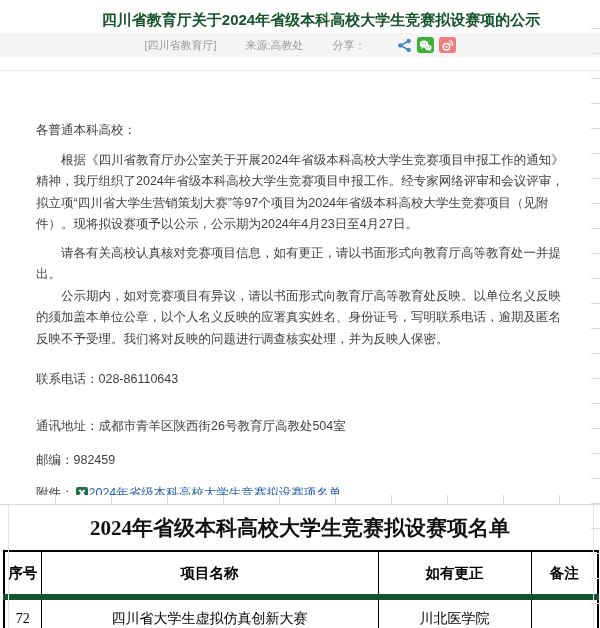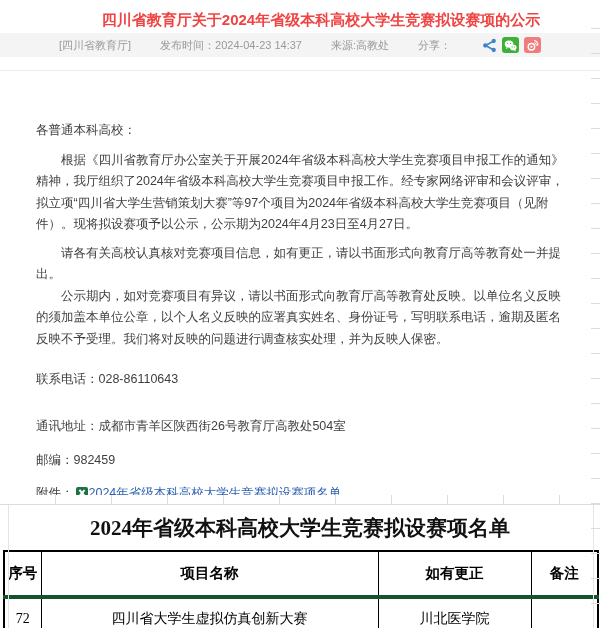--- a/index.html
+++ b/index.html
@@ -16,21 +16,21 @@
   .edge-dashes {
     position:absolute; top:4px; right:0; width:9px; height:100%;
     background: repeating-linear-gradient(to bottom, transparent 0 24px, #dcdcdc 24px 25px);
     z-index: 6; pointer-events:none;
   }
   .doc-title {
     padding: 9px 24px 0;
     text-align: center;
     font-size: 15px;
     font-weight: bold;
-    color: #ef4444;
+    color: #14532d;
     height: 33px;
     line-height: 22px;
     margin-left: 42px;
   }
   .meta-bar {
     height: 24px;
     background: #f4f4f4;
     display: flex; align-items: center; justify-content: center;
     gap: 29px;
     font-size: 11px;
@@ -85,42 +85,38 @@
   .sheet table {
     width: 594px; margin: 0 3px;
     border-collapse: collapse; table-layout: fixed;
     text-align: center;
     border: 2px solid #000;
   }
   .sheet th, .sheet td { border: 1px solid #000; overflow: hidden; white-space: nowrap; }
   .sheet th {
     height: 46px;
     font-size: 14.5px; font-weight: bold; color:#000;
-    border-bottom: 4px solid #14532d;
+    border-bottom: 6px solid #14532d;
   }
   .sheet td {
     height: 42px;
     font-family: "Liberation Serif", "DejaVu Serif", serif;
     font-size: 14px; color:#000;
   }
 </style>
 </head>
 <body>
 
 <div class="page">
   <div class="edge-dashes"></div>
 
   <h1 class="doc-title">四川省教育厅关于2024年省级本科高校大学生竞赛拟设赛项的公示</h1>
 
   <div class="meta-bar">
     <span class="meta-group">[四川省教育厅]</span>
-    <span class="meta-group">
-      <span>发布时间：</span>
-      <span>2024-04-23 14:37</span>
-    </span>
     <span class="meta-group">来源:高教处</span>
     <span class="meta-group">分享：</span>
     <span class="share-icons">
       <span class="icon-btn">
         <svg width="15" height="15" viewBox="0 0 16 16">
           <line x1="12.5" y1="3.2" x2="3.8" y2="8" stroke="#3b86c8" stroke-width="1.6"></line>
           <line x1="3.8" y1="8" x2="12.5" y2="12.8" stroke="#3b86c8" stroke-width="1.6"></line>
           <circle cx="12.5" cy="3.2" r="2.3" fill="#3b86c8"></circle>
           <circle cx="3.5" cy="8" r="2.3" fill="#3b86c8"></circle>
           <circle cx="12.5" cy="12.8" r="2.3" fill="#3b86c8"></circle>

